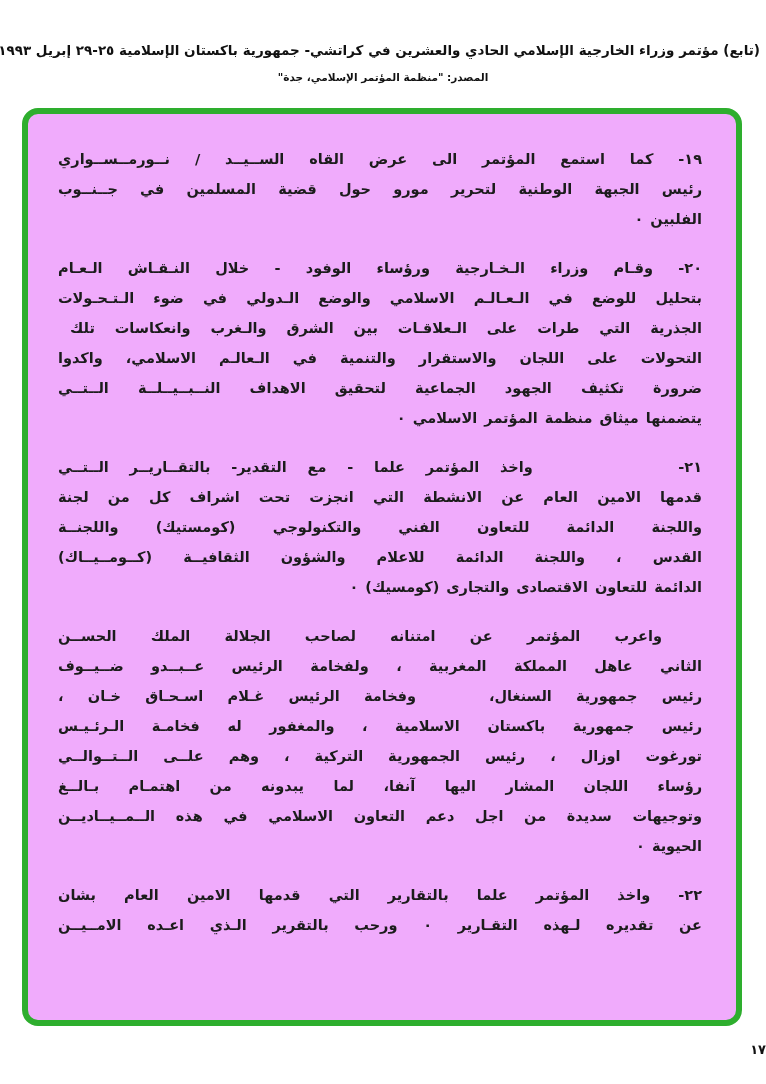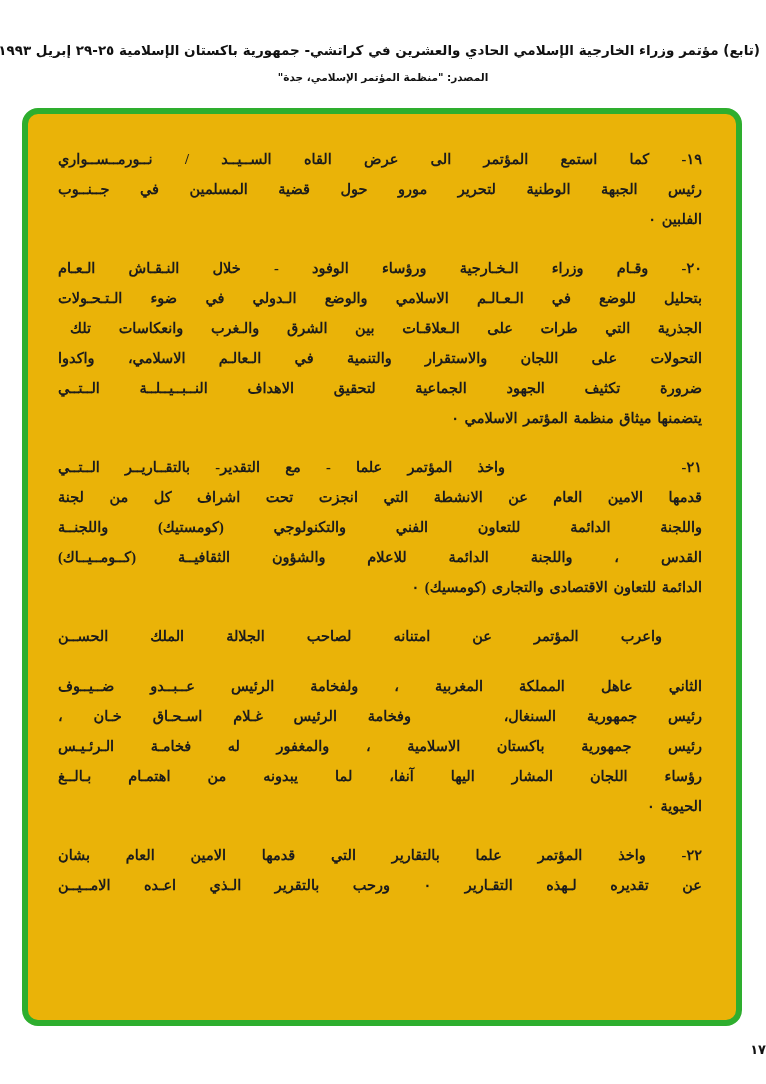--- a/index.html
+++ b/index.html
@@ -29,22 +29,21 @@
     font-weight: bold;
     color: #111;
   }
   .scan-box {
     position: absolute;
     left: 22px; top: 108px;
     width: 720px; height: 918px;
     box-sizing: border-box;
     border: 6px solid #2eae2e;
     border-radius: 16px;
-    background: #eab308;
-    font-family: Liberation Serif, serif;
+    background: #f0abfc;
   }
   .doc-text {
     direction: rtl;
     padding: 30px 34px 0 30px;
   }
   .para { margin: 0 0 19px 0; }
   .line {
     font-size: 14.5px;
     line-height: 30px;
     font-weight: bold;
@@ -94,24 +93,26 @@
       </div>
       <div class="para">
         <div class="line" style="color: rgb(28, 28, 28);">٢١-&nbsp;&nbsp;&nbsp;&nbsp;&nbsp;&nbsp; واخذ المؤتمر علما - مع التقدير- بالتقــاريــر الــتــي</div>
         <div class="line" style="color: rgb(28, 28, 28);">قدمها الامين العام عن الانشطة التي انجزت تحت اشراف كل من لجنة</div>
         <div class="line" style="color: rgb(28, 28, 28);">واللجنة الدائمة للتعاون الفني والتكنولوجي (كومستيك) واللجنــة</div>
         <div class="line" style="color: rgb(28, 28, 28);">القدس ، واللجنة الدائمة للاعلام والشؤون الثقافيــة (كــومــيــاك)</div>
         <div class="line last" style="color: rgb(28, 28, 28);">الدائمة للتعاون الاقتصادى والتجارى (كومسيك) ٠</div>
       </div>
       <div class="para indent-first">
         <div class="line" style="color: rgb(28, 28, 28);">واعرب المؤتمر عن امتنانه لصاحب الجلالة الملك الحســن</div>
-        <div class="line" style="color: rgb(28, 28, 28); margin-top: 20px;">الثاني عاهل المملكة المغربية ، ولفخامة الرئيس عــبــدو ضــيــوف</div>
+        <div class="line" style="color: rgb(28, 28, 28);">الثاني عاهل المملكة المغربية ، ولفخامة الرئيس عــبــدو ضــيــوف</div>
         <div class="line" style="color: rgb(28, 28, 28);">رئيس جمهورية السنغال،&nbsp;&nbsp; وفخامة الرئيس غـلام اسـحـاق خـان ،</div>
         <div class="line" style="color: rgb(28, 28, 28);">رئيس جمهورية باكستان الاسلامية ، والمغفور له فخامـة الـرئـيـس</div>
+        <div class="line" style="color: rgb(28, 28, 28);">تورغوت اوزال ، رئيس الجمهورية التركية ، وهم علــى الــتــوالــي</div>
         <div class="line" style="color: rgb(28, 28, 28);">رؤساء اللجان المشار اليها آنفا، لما يبدونه من اهتمـام بـالــغ</div>
+        <div class="line" style="color: rgb(28, 28, 28);">وتوجيهات سديدة من اجل دعم التعاون الاسلامي في هذه الــمــيــاديــن</div>
         <div class="line last" style="color: rgb(28, 28, 28);">الحيوية ٠</div>
       </div>
       <div class="para">
         <div class="line" style="color: rgb(28, 28, 28);">٢٢-  واخذ المؤتمر علما بالتقارير التي قدمها الامين العام بشان</div>
         <div class="line" style="color: rgb(28, 28, 28);">عن تقديره لـهذه التقـارير ٠ ورحب بالتقرير الـذي اعـده الامــيــن</div>
       </div>
     </div>
 </div>
 
 <div class="page-number">١٧</div>

